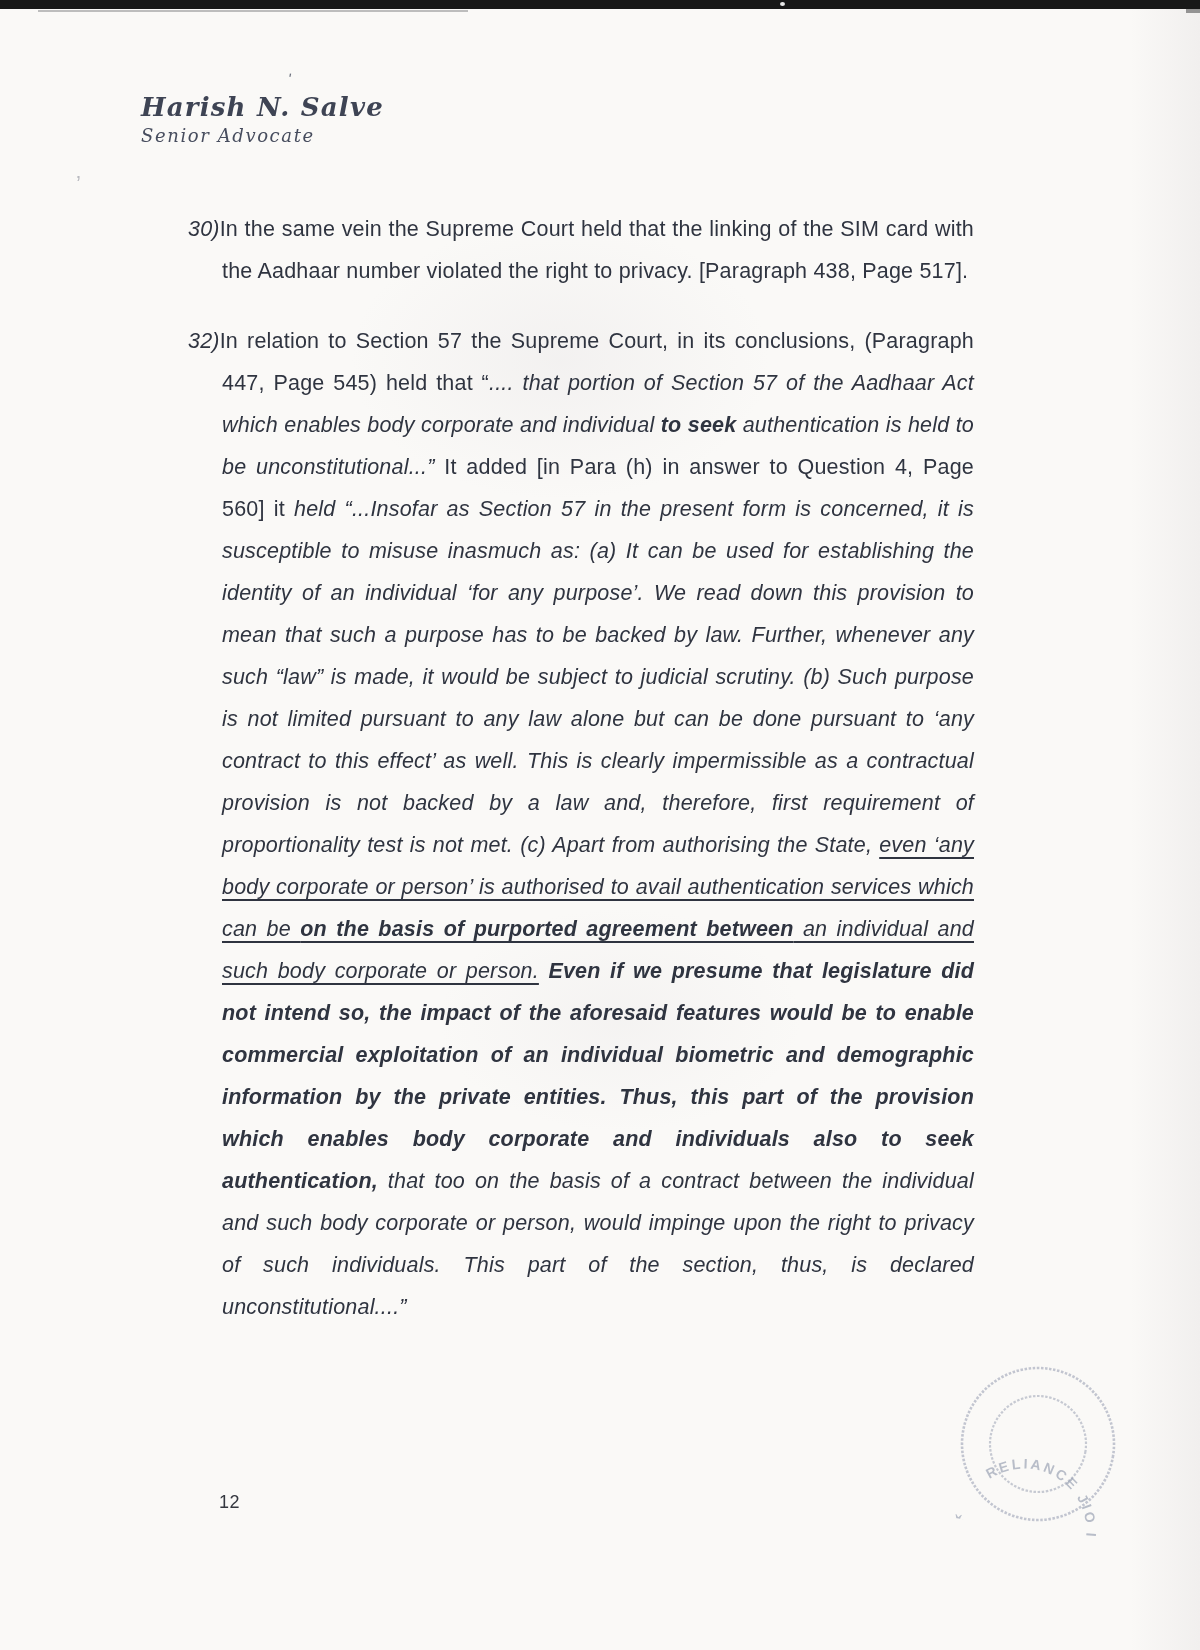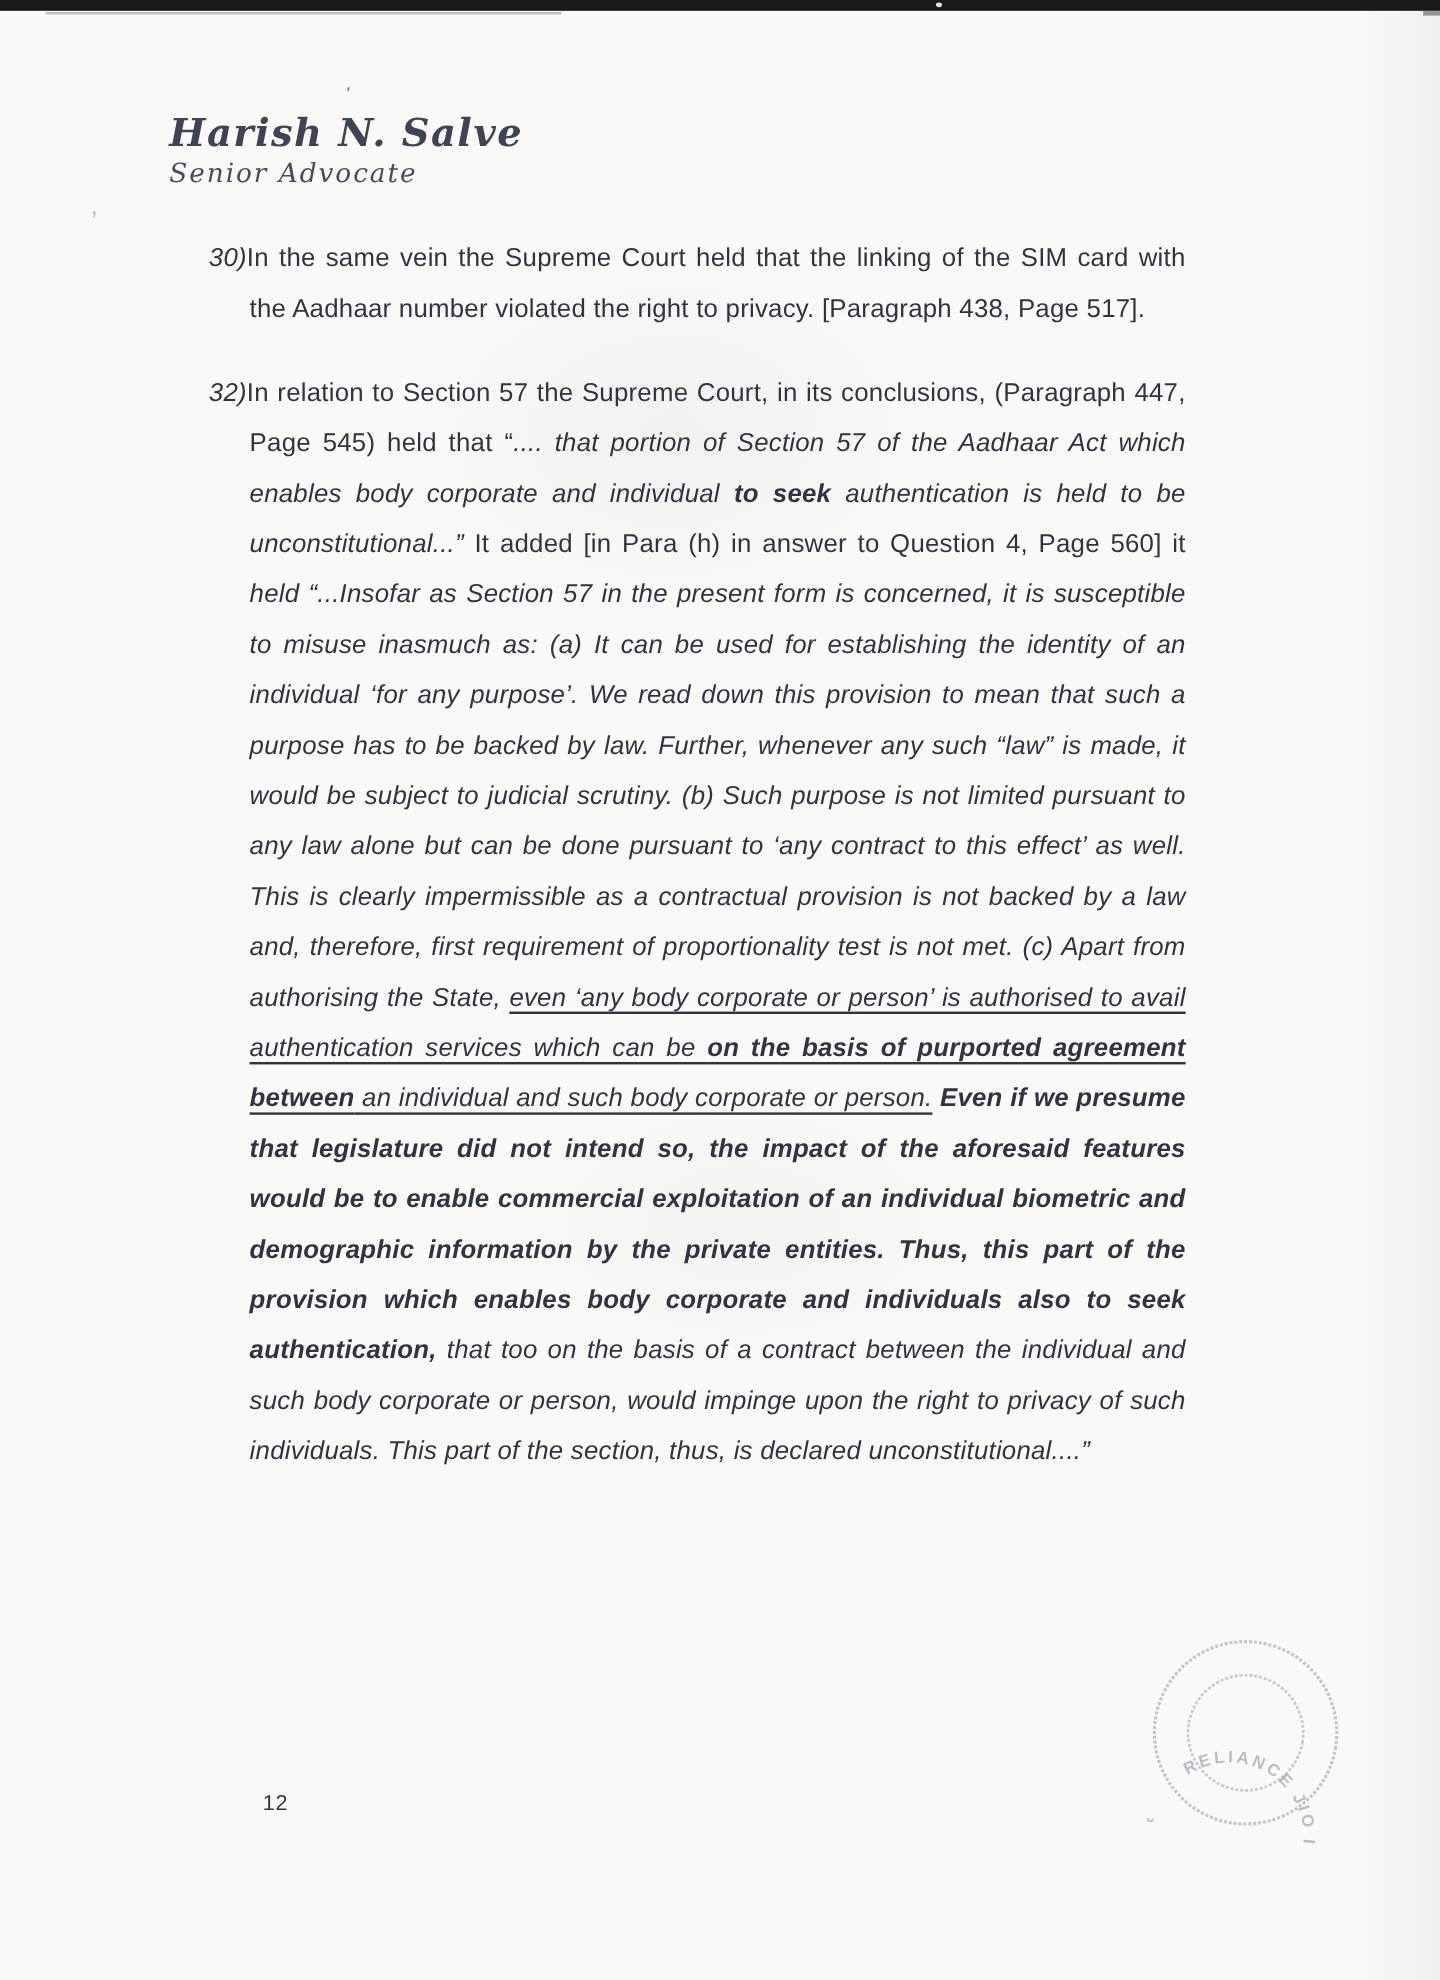--- a/index.html
+++ b/index.html
@@ -13,34 +13,34 @@
     font-family:"Liberation Sans", sans-serif;
   }
   .topbar{position:absolute;top:0;left:0;width:1200px;height:9px;background:#181818;}
   .topbar::after{content:"";position:absolute;top:2px;left:780px;width:5px;height:4px;background:#e8e8e8;border-radius:50%;}
   .topbar-underline{position:absolute;top:10px;left:38px;width:430px;height:2px;background:#bdbdbd;}
   .corner-tick{position:absolute;top:9px;right:0;width:14px;height:4px;background:#555;opacity:.6;}
 
   .letterhead{position:absolute;left:141px;top:92px;}
   .lh-name{
     font-family:"DejaVu Serif", serif;font-style:italic;font-weight:700;
-    font-size:32px;color:#3e4454;letter-spacing:1.2px;
+    font-size:26px;color:#3e4454;letter-spacing:1.2px;
   }
   .lh-title{
     font-family:"DejaVu Serif", serif;font-style:italic;font-weight:400;
-    font-size:22px;color:#474d5e;letter-spacing:1.6px;margin-top:3px;
+    font-size:18px;color:#474d5e;letter-spacing:1.6px;margin-top:3px;
   }
   .stray-mark{position:absolute;left:288px;top:70px;font-size:15px;color:#6a6f7c;transform:rotate(12deg);}
   .margin-mark{position:absolute;left:76px;top:158px;font-size:22px;color:#b9bac0;}
 
   .content{position:absolute;left:172px;top:192px;width:818px;}
   .para{
     font-size:21.5px;line-height:42px;color:#2f3440;
     text-align:justify;padding-left:34px;text-indent:-34px;
-    margin:2px;letter-spacing:0.2px;
+    margin:16px;letter-spacing:0.2px;
   }
   .para + .para{margin-top:28px;}
   .pnum{font-style:italic;}
   .it{font-style:italic;}
   .bd{font-weight:700;}
   .ul{text-decoration:underline;text-underline-offset:5px;text-decoration-thickness:1.5px;}
 
   .page-number{position:absolute;left:183px;top:1492px;font-size:18px;color:#34373f;letter-spacing:0.5px;margin-left:36px;}
 
   .stamp{position:absolute;left:952px;top:1358px;width:172px;height:172px;transform:rotate(9deg);opacity:0.78;}

